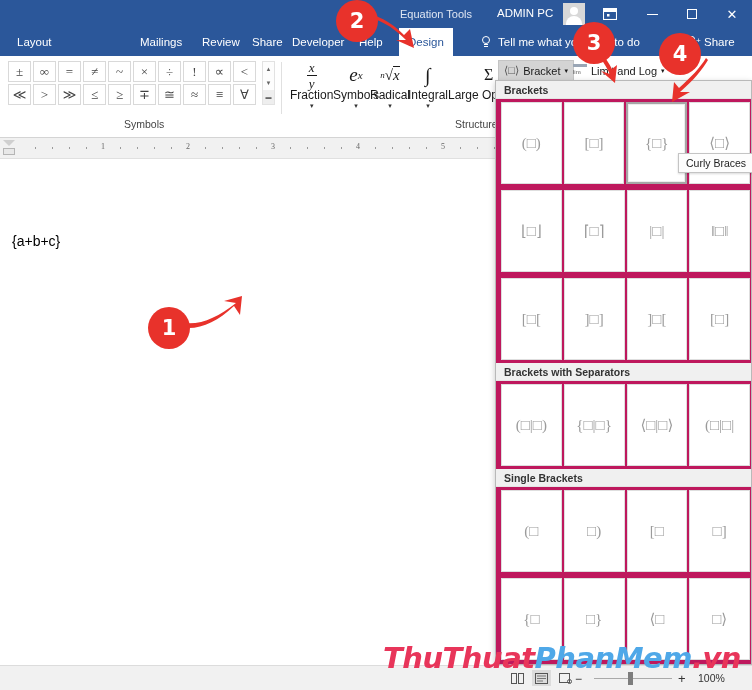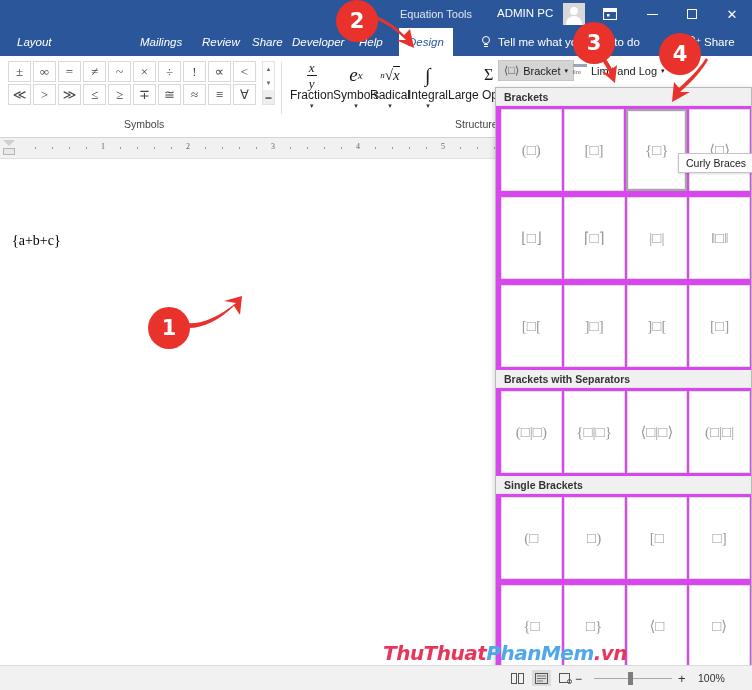--- a/index.html
+++ b/index.html
@@ -51,21 +51,21 @@
   .win-max .glyph { width:10px; height:10px; border:1px solid #fff; display:block; }
 
   
   .tabsrow {
     position:absolute; left:0; top:28px; width:752px; height:28px;
     background:#2b579a;
   }
   .tab {
     position:absolute; top:0; height:28px; padding:0 9px;
     display:flex; align-items:center; justify-content:center;
-    font-size:11.5px; color:#fff; white-space:nowrap;font-style:italic;
+    font-size:11.5px; color:#fff; white-space:nowrap;
   }
   .tab.active { background:#fff; color:#2b579a; }
   .tellme {
     position:absolute; left:480px; top:0; height:28px;
     display:flex; align-items:center; gap:7px;
     font-size:11.5px; color:#fff; white-space:nowrap;
   }
   .bulb { width:11px; height:13px; position:relative; }
   .bulb .b1 { position:absolute; left:1.5px; top:0; width:8px; height:8px; border:1.2px solid #fff; border-radius:50%; }
   .bulb .b2 { position:absolute; left:3.5px; top:8.5px; width:4px; height:1.2px; background:#fff; }
@@ -153,21 +153,21 @@
   .doc-area {
     position:absolute; left:0; top:159px; width:752px; height:506px;
     background:#e7e7e7;
   }
   .page {
     position:absolute; left:0; top:0; width:692px; height:506px;
     background:#fff;
   }
   .doc-text {
     position:absolute; left:12px; top:74px;
-    font-family:Liberation Serif, serif; font-size:14px; color:#000;
+    font-family:Liberation Sans, sans-serif; font-size:14px; color:#000;
   }
   
   .eqbox {
     position:absolute; left:218px; top:289px; width:118px; height:30px;
     border:1px solid #9e9e9e; background:#fff;
     display:flex; align-items:stretch;
   }
   .eq-handle {
     width:9px; background:#d8d8d8; border-right:1px solid #bdbdbd;
     display:flex; align-items:center; justify-content:center;
@@ -182,22 +182,22 @@
   .eq-rest { font-style:italic; padding:1px 1px 0 3px; }
   .eq-selbar { position:absolute; left:0; top:18px; width:84px; height:11px; background:#c9c9c9; }
   .eq-drop {
     width:13px; border-left:1px solid #c8c8c8; background:#fff;
     display:flex; align-items:flex-end; justify-content:center; padding-bottom:3px;
     font-size:7px; color:#444;
   }
 
   
   .gallery {
-    position:absolute; left:495px; top:87px; width:257px; height:585px;
-    background:#d946ef; border:1px solid #b9b9b9;
+    position:absolute; left:495px; top:80px; width:257px; height:585px;
+    background:#be185d; border:1px solid #b9b9b9;
     box-shadow:0 2px 6px rgba(0,0,0,0.22);
     overflow:hidden;
   }
   .gal-head {
     height:18px; background:#f0f0f0; border-bottom:1px solid #e4e4e4;
     display:flex; align-items:center; padding-left:8px;
     font-size:10.5px; font-weight:bold; color:#333;
   }
   .gal-row { display:flex; padding:2px 0 2px 4px; }
   .gal-cell {
@@ -228,21 +228,21 @@
   .zoom-minus { position:absolute; left:575px; top:6px; font-size:12px; color:#333; }
   .zoom-track { position:absolute; left:594px; top:12px; width:78px; height:1px; background:#a9a9a9; }
   .zoom-mid { position:absolute; left:632px; top:8px; width:1px; height:8px; background:#a9a9a9; }
   .zoom-thumb { position:absolute; left:628px; top:6px; width:5px; height:13px; background:#7d7d7d; }
   .zoom-plus { position:absolute; left:678px; top:5px; font-size:13px; color:#333; }
   .zoom-pct { position:absolute; left:698px; top:6px; font-size:10.5px; color:#333; }
 
   
   .watermark {
     position:absolute; left:383px; top:641px; z-index:60;
-    font-size:20px; font-weight:bold; font-style:italic;
+    font-size:29px; font-weight:bold; font-style:italic;
     letter-spacing:-0.5px; white-space:nowrap;
     font-family:"DejaVu Sans", sans-serif;
   }
   .wm-a { color:#e8355a; }
   .wm-b { color:#4fa8e8; }
 
   
   .callout {
     position:absolute; border-radius:50%;
     background:#e8322b; color:#fff;

